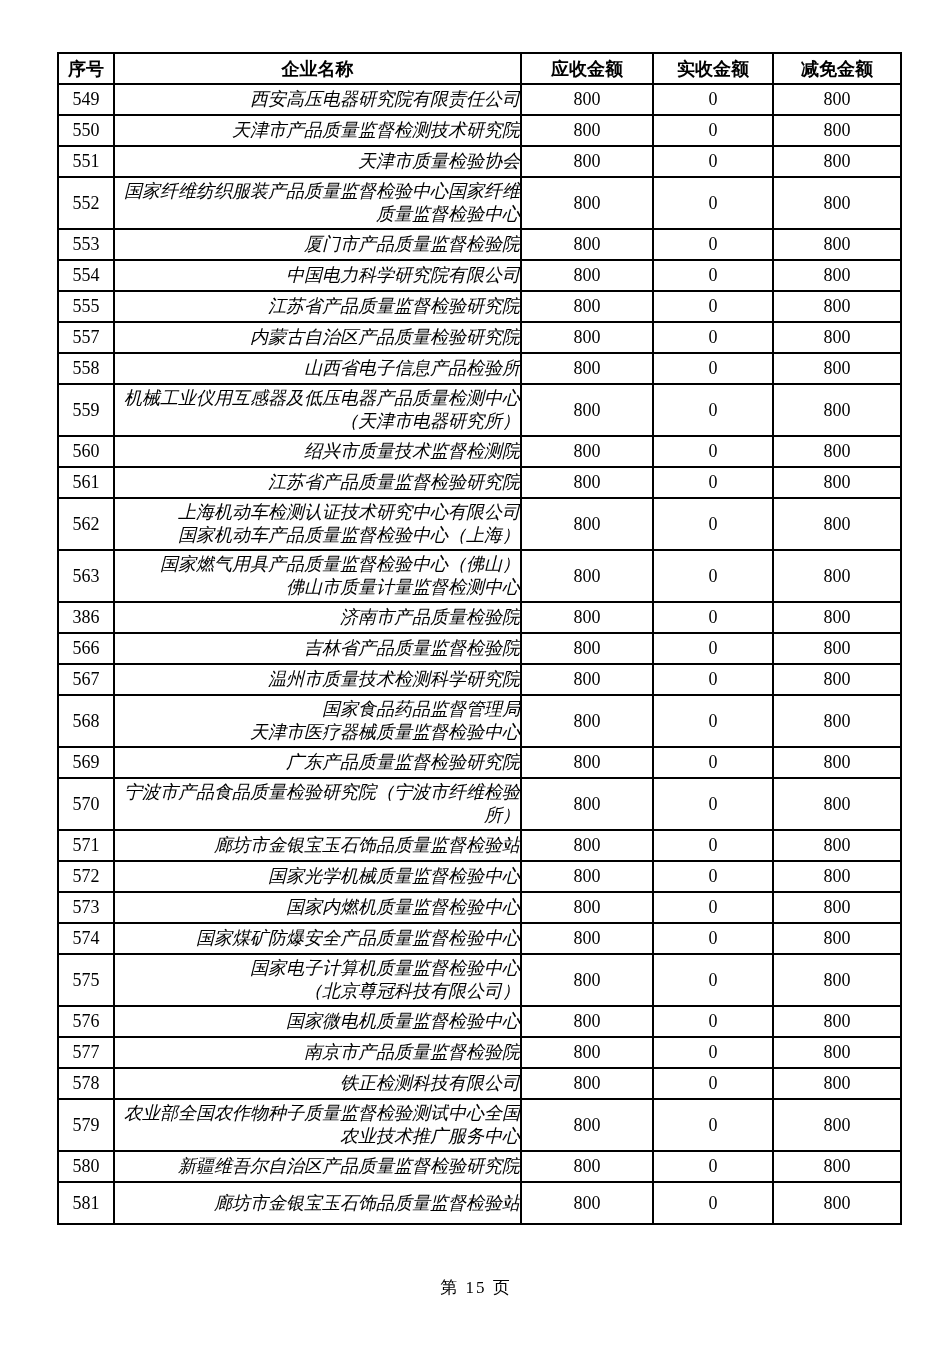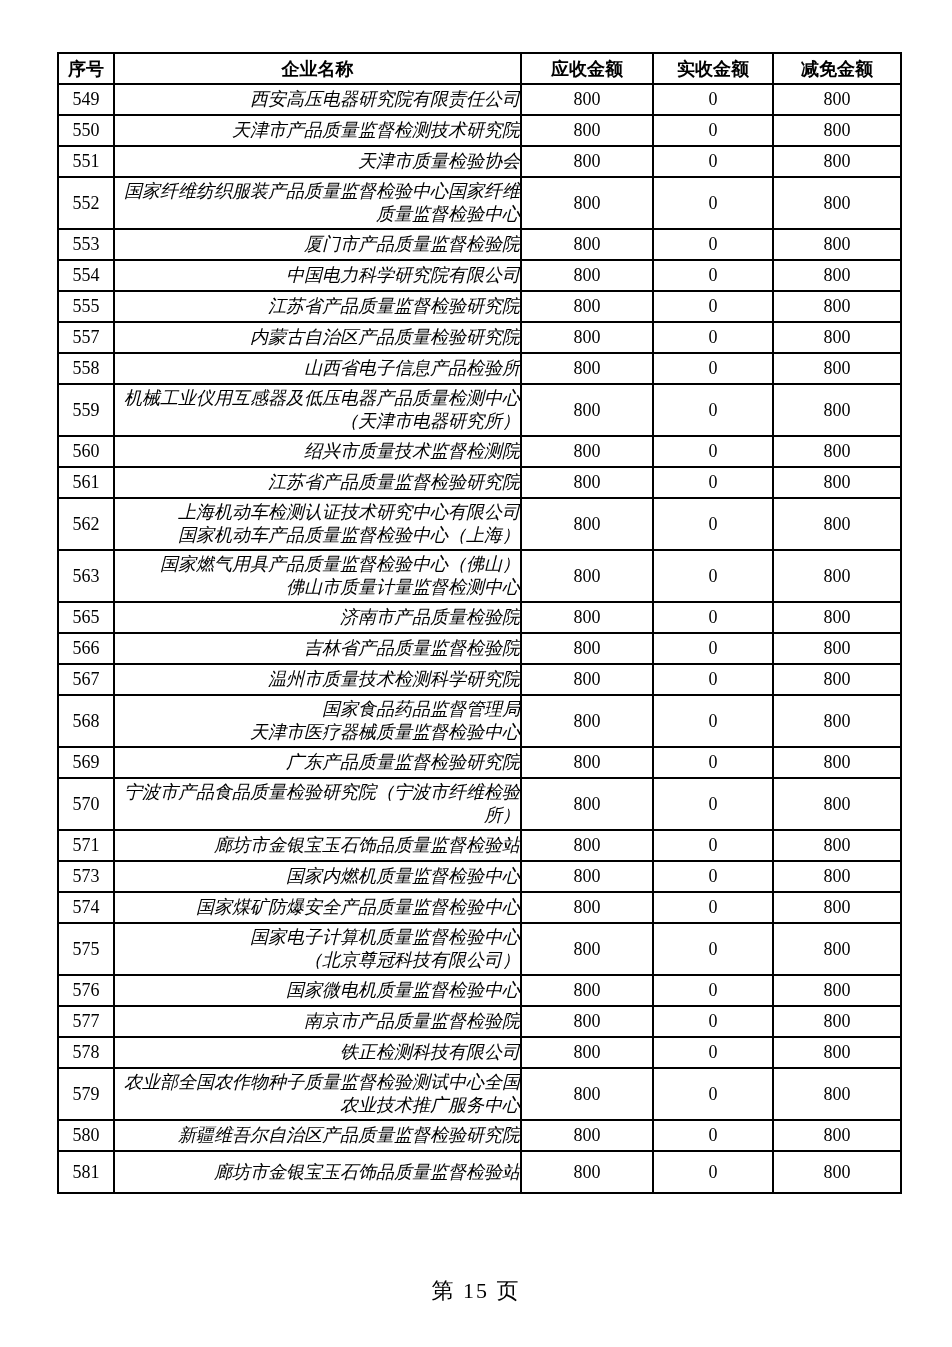--- a/index.html
+++ b/index.html
@@ -62,21 +62,21 @@
   }
   tr.tall td {
     height: 36px;
   }
   .page-footer {
     position: absolute;
     left: 0;
     top: 1276px;
     width: 952px;
     text-align: center;
-    font-size: 22px;
+    font-size: 17px;
     letter-spacing: 2px;
     font-family: "Liberation Serif", "DejaVu Serif", serif;
   }
 </style>
 </head>
 <body>
 
 <div class="sheet">
   <table class="fee-table">
     <colgroup>
@@ -191,21 +191,21 @@
         </tr>
         <tr class="row">
           <td class="no">563</td>
           <td class="name">国家燃气用具产品质量监督检验中心（佛山）
 佛山市质量计量监督检测中心</td>
           <td class="amt">800</td>
           <td class="amt">0</td>
           <td class="amt">800</td>
         </tr>
         <tr class="row">
-          <td class="no">565</td>
+          <td class="no">386</td>
           <td class="name">济南市产品质量检验院</td>
           <td class="amt">800</td>
           <td class="amt">0</td>
           <td class="amt">800</td>
         </tr>
         <tr class="row">
           <td class="no">566</td>
           <td class="name">吉林省产品质量监督检验院</td>
           <td class="amt">800</td>
           <td class="amt">0</td>
@@ -236,20 +236,27 @@
         <tr class="row">
           <td class="no">570</td>
           <td class="name">宁波市产品食品质量检验研究院（宁波市纤维检验所）</td>
           <td class="amt">800</td>
           <td class="amt">0</td>
           <td class="amt">800</td>
         </tr>
         <tr class="row">
           <td class="no">571</td>
           <td class="name">廊坊市金银宝玉石饰品质量监督检验站</td>
+          <td class="amt">800</td>
+          <td class="amt">0</td>
+          <td class="amt">800</td>
+        </tr>
+        <tr class="row">
+          <td class="no">572</td>
+          <td class="name">国家光学机械质量监督检验中心</td>
           <td class="amt">800</td>
           <td class="amt">0</td>
           <td class="amt">800</td>
         </tr>
         <tr class="row">
           <td class="no">573</td>
           <td class="name">国家内燃机质量监督检验中心</td>
           <td class="amt">800</td>
           <td class="amt">0</td>
           <td class="amt">800</td>

